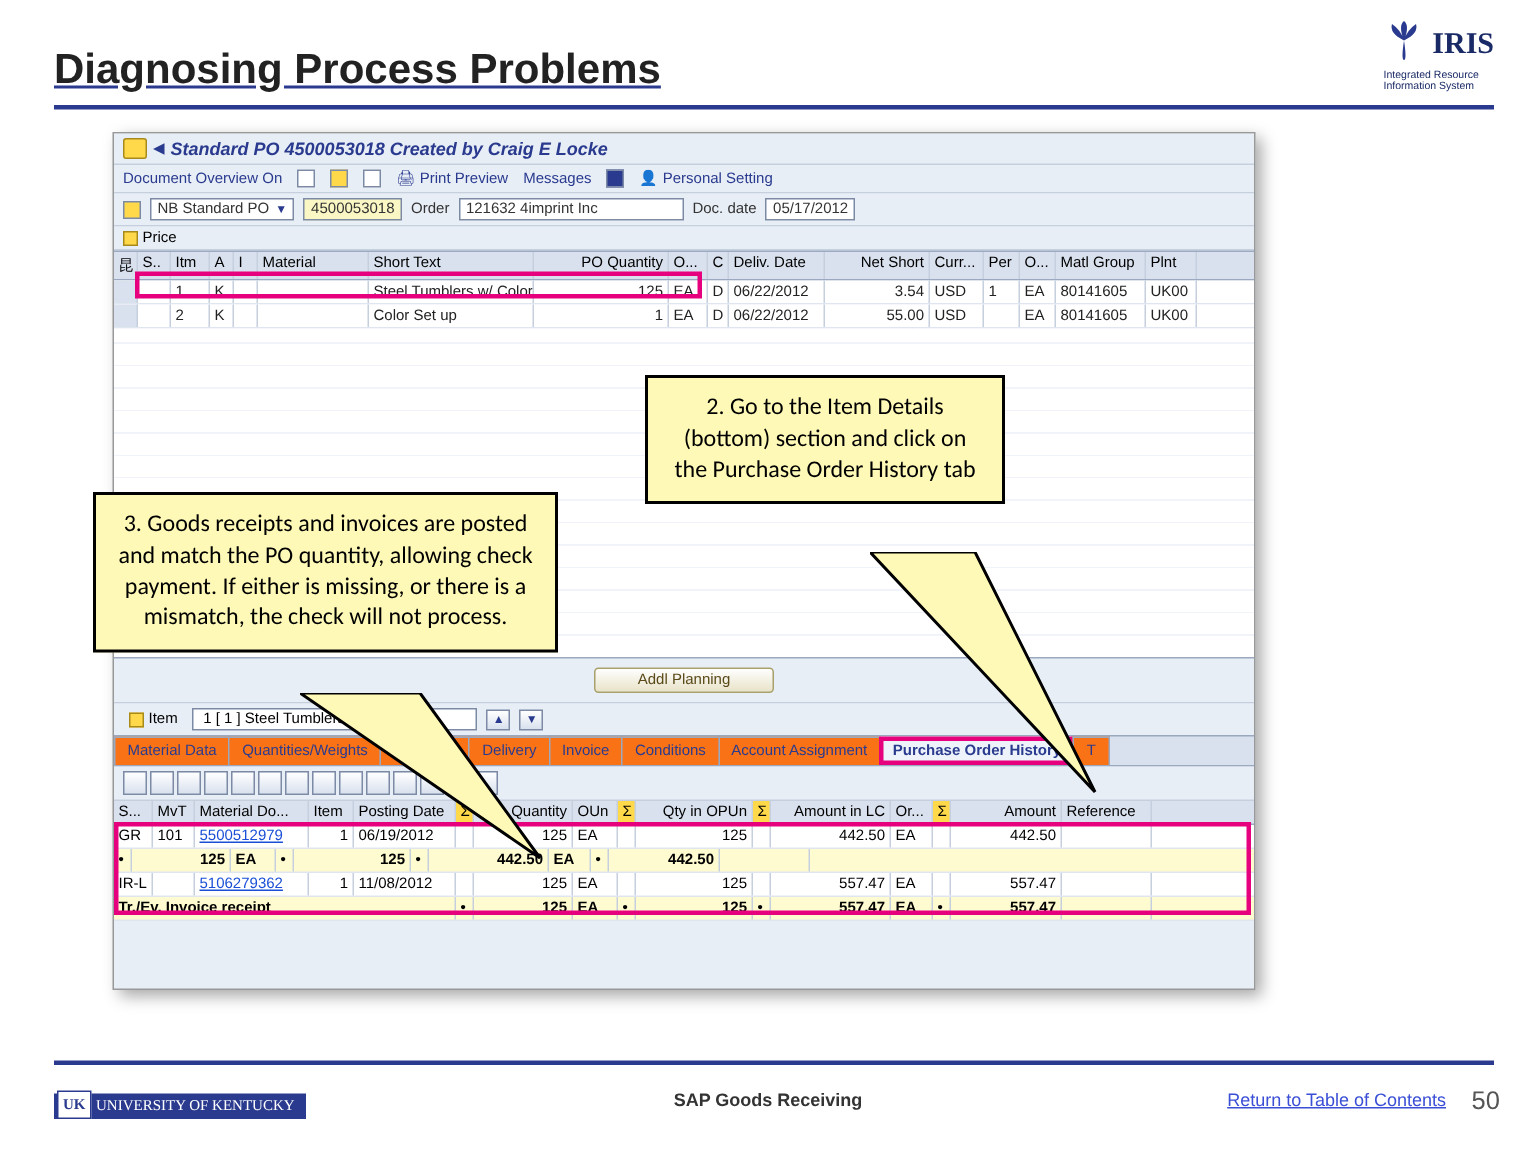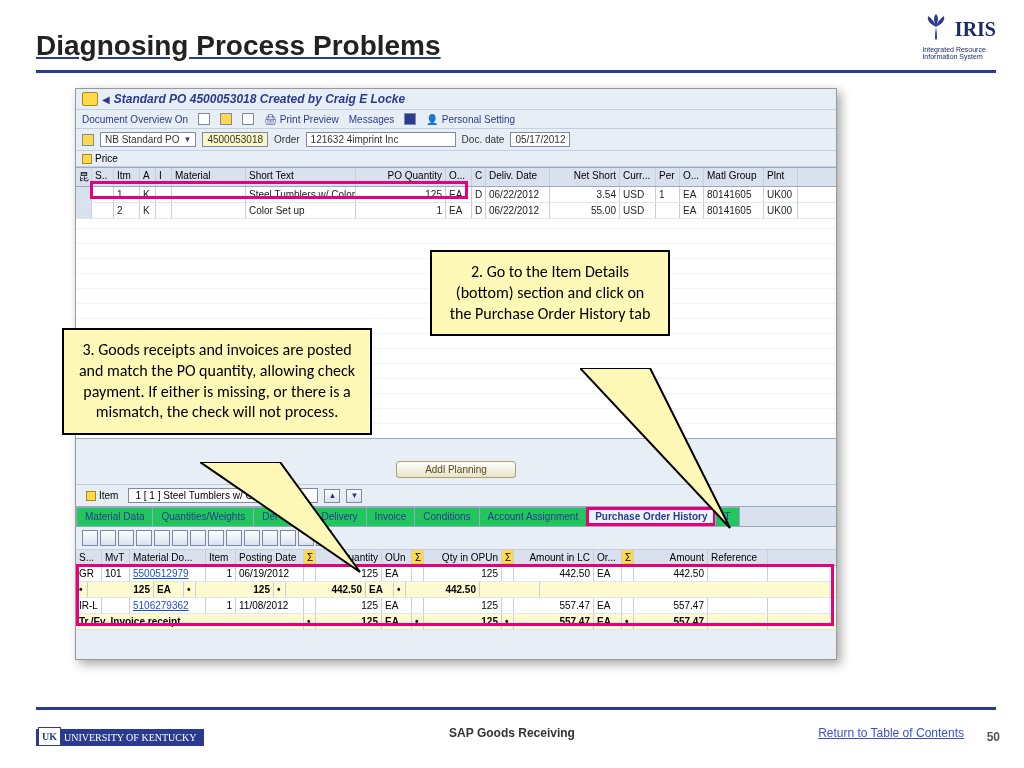--- a/index.html
+++ b/index.html
@@ -27,28 +27,28 @@
   .header-btn .fold { width:10px;height:10px;border:1px solid #a88a1a;background:#ffd94a; }
 
   .grid-hdr { display:flex; background:#d9e1ee; border-top:1px solid #9aa8c0; border-bottom:1px solid #9aa8c0; font-size:10px; }
   .grid-hdr .c, .grid-row .c { padding:2px 3px; border-right:1px solid #c5cfdd; overflow:hidden; white-space:nowrap; }
   .grid-row { display:flex; background:#fff; font-size:10px; border-bottom:1px solid #e0e6f0; }
   .grid-row .c { color:#222; }
   .grid-empty { height: 220px; background: repeating-linear-gradient(0deg, #fff 0, #fff 14px, #f0f4fa 14px, #f0f4fa 15px), repeating-linear-gradient(90deg, transparent 0, transparent 40px, #e0e6f0 40px, #e0e6f0 41px); border-bottom:1px solid #9aa8c0; position:relative; }
   .row-highlight { position:absolute; border:3px solid #e6007e; pointer-events:none; }
 
   .mid-row { display:flex; justify-content:center; padding:6px; background:#e8eef6; border-bottom:1px solid #c5cfdd; }
-  .mid-btn { background:linear-gradient(#fefefe,#e8e3c8); border:1px solid #a9a06a; border-radius:3px; padding:2px 28px; font-size:10px; color:#5a4a1a;margin-top:16px; }
+  .mid-btn { background:linear-gradient(#fefefe,#e8e3c8); border:1px solid #a9a06a; border-radius:3px; padding:2px 28px; font-size:10px; color:#5a4a1a; }
 
   .item-row { display:flex; align-items:center; gap:6px; padding:3px 6px; background:#e8eef6; font-size:10px; }
   .item-row .drop { border:1px solid #7c8aa6; background:#fff; padding:1px 6px; display:flex;align-items:center; gap:6px; min-width:190px; }
   .nav-btn { width:16px; height:14px; border:1px solid #7c8aa6; background:linear-gradient(#fff,#d9e1ee); display:flex;align-items:center;justify-content:center;font-size:8px;color:#2a3b8f; }
 
   .tabs { display:flex; background:#d9e1ee; font-size:10px; border-top:1px solid #9aa8c0; border-bottom:1px solid #9aa8c0; }
-  .tab { padding:3px 8px; border:1px solid #9aa8c0; border-bottom:none; background:#22c55e; color:#2a3b8f; margin-right:-1px; }
+  .tab { padding:3px 8px; border:1px solid #9aa8c0; border-bottom:none; background:#f97316; color:#2a3b8f; margin-right:-1px; }
   .tab.active { background:#eef3fb; font-weight:bold; }
   .tab.hl { border:3px solid #e6007e; padding:1px 6px; }
 
   .history-tbar { display:flex; gap:2px; padding:3px 6px; background:#e8eef6; border-bottom:1px solid #c5cfdd; }
   .history-tbar .b { width:16px;height:16px;border:1px solid #7c8aa6;background:linear-gradient(#fff,#d9e1ee); }
 
   .hist-hdr { display:flex; background:#d9e1ee; font-size:10px; border-bottom:1px solid #9aa8c0; }
   .hist-hdr .h, .hist-row .h { padding:2px 3px; border-right:1px solid #c5cfdd; overflow:hidden;white-space:nowrap; }
   .hist-row { display:flex; font-size:10px; border-bottom:1px solid #e0e6f0; }
   .hist-row.w { background:#fff; }
@@ -58,21 +58,21 @@
   .hist-hl { position:absolute; border:3px solid #e6007e; pointer-events:none; }
 
   .callout { position:absolute; background:#fff9b8; border:2px solid #000; font-size:16px; color:#000; text-align:center; padding:10px 12px; line-height:1.3; font-family: Calibri, Arial, sans-serif; }
   .callout-tail { position:absolute; }
 
   .footer-hr { position:absolute; left:36px; right:28px; bottom:58px; border:0; border-top:3px solid #2a3b8f; }
   .uk-badge { position:absolute; left:36px; bottom:22px; background:#2a3b8f; color:#fff; font-size:10px; padding:3px 8px 3px 28px; font-family:'Times New Roman',serif; }
   .uk-badge .uk { position:absolute; left:2px; top:-2px; background:#fff; color:#2a3b8f; font-weight:bold; font-size:10px; padding:3px 3px; border:1px solid #2a3b8f; font-family:Georgia,serif; }
   .footer-center { position:absolute; left:0; right:0; bottom:28px; text-align:center; font-size:12px; font-weight:bold; color:#333; }
   .footer-right { position:absolute; right:60px; bottom:28px; color:#3a4fd6; font-size:12px; text-decoration:underline; }
-  .page-num { position:absolute; right:24px; bottom:24px; font-size:12px; color:#555;font-weight:bold; }
+  .page-num { position:absolute; right:24px; bottom:24px; font-size:17px; color:#555; }
 </style>
 </head>
 <body>
 
 <div class="slide-title">Diagnosing Process Problems</div>
 <div class="iris-logo">
   <span class="mark">
     <svg width="28" height="30" viewBox="0 0 28 30">
         <path d="M14 15 Q10 5 14 2 Q18 5 14 15 M14 15 Q4 10 6 4 Q12 8 14 15 M14 15 Q24 10 22 4 Q16 8 14 15 M14 15 Q12 28 14 28 Q16 28 14 15" fill="#2a3b8f"></path>
       </svg>

